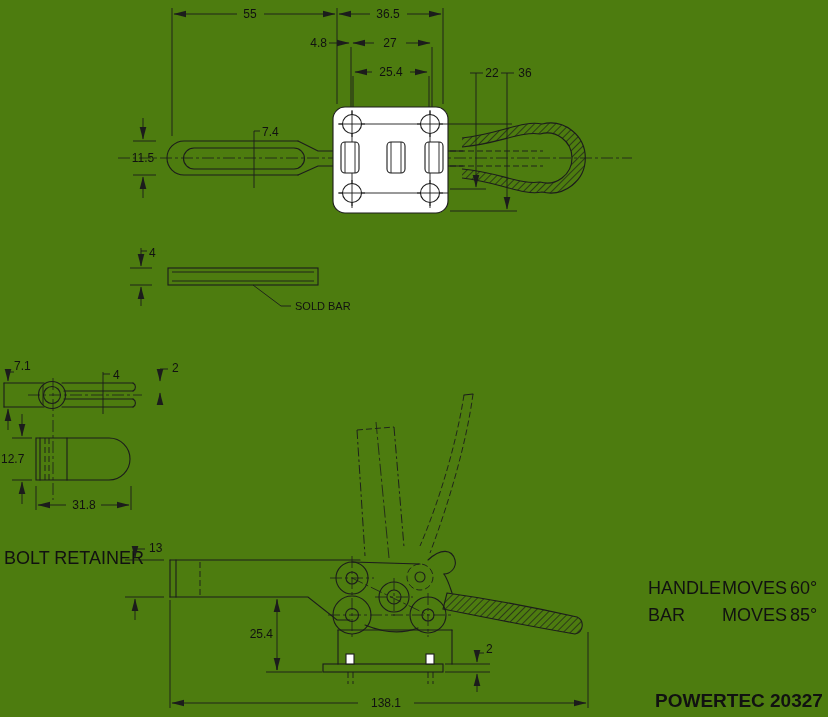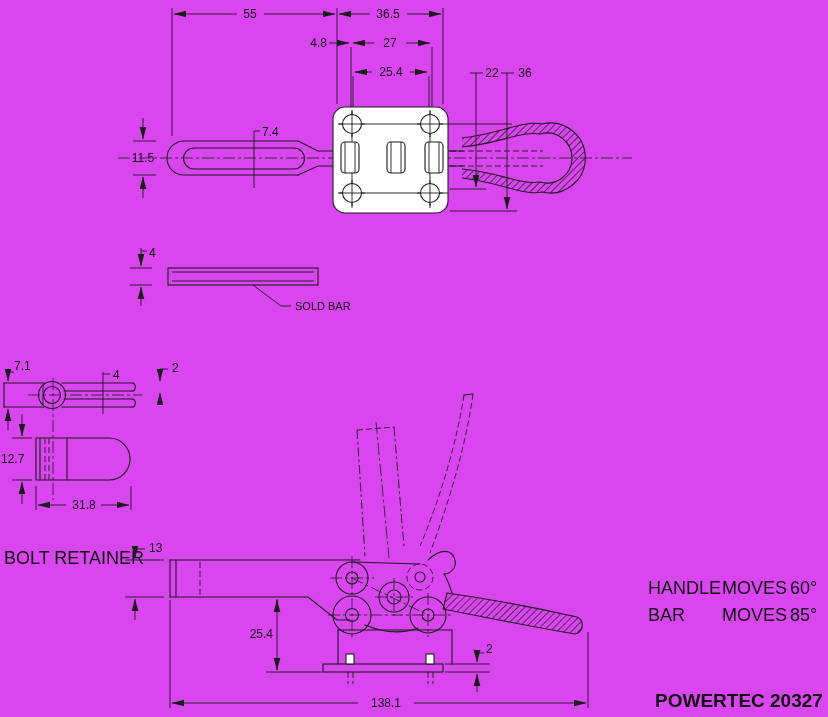--- a/index.html
+++ b/index.html
@@ -1,17 +1,17 @@
 <!DOCTYPE html>
 <html><head>
 <meta charset="utf-8">
 <title>Technical Drawing</title>
 <style>
   html,body{margin:0;padding:0;background:#ffffff;}
-  .page{position:relative;width:828px;height:717px;background:#d946ef;overflow:hidden;}
+  .page{position:relative;width:828px;height:717px;background:#4d7c0f;overflow:hidden;}
   svg{display:block;}
   .ln{stroke:#1c1c1c;stroke-width:1.1;fill:none;stroke-linecap:round;}
   .thin{stroke:#1c1c1c;stroke-width:0.9;fill:none;}
   .cl{stroke:#1c1c1c;stroke-width:0.8;fill:none;stroke-dasharray:12 3 3 3;}
   .hid{stroke:#1c1c1c;stroke-width:0.9;fill:none;stroke-dasharray:6 3;}
   .ph{stroke:#1c1c1c;stroke-width:0.95;fill:none;stroke-dasharray:9 3 2.5 3;}
   .wfill{fill:#ffffff;}
   text{fill:#111111;font-family:"Liberation Sans",sans-serif;}
   .dim{font-size:12px;}
   .lab{font-size:11px;}

